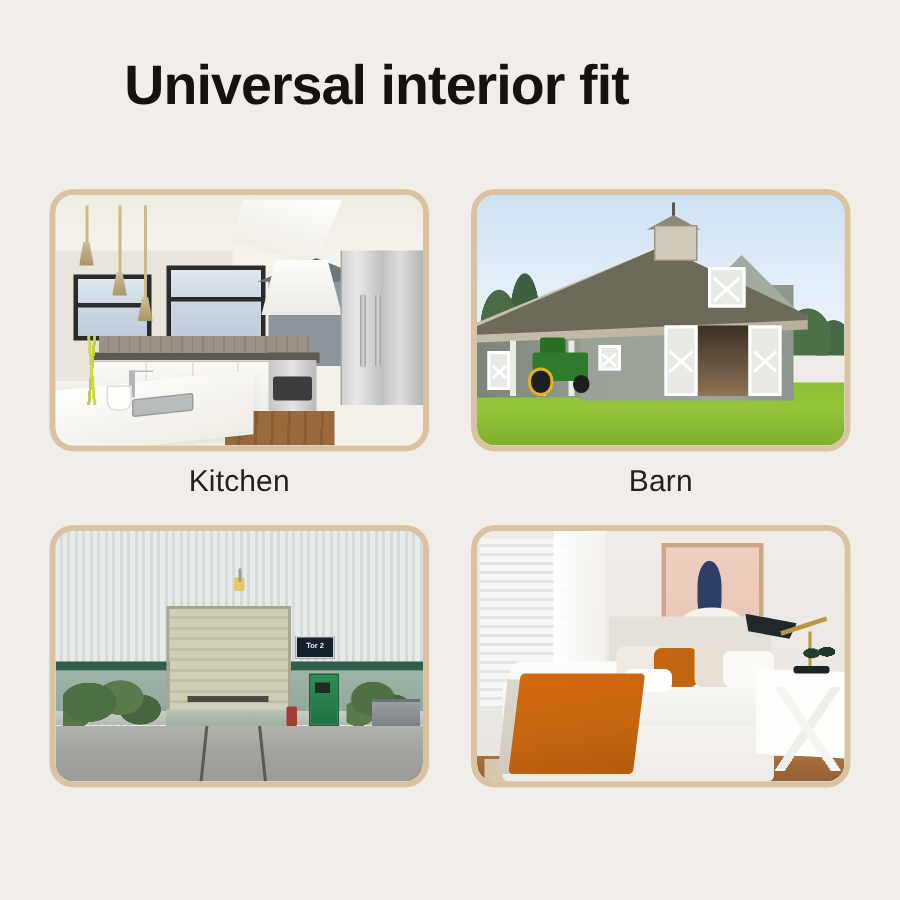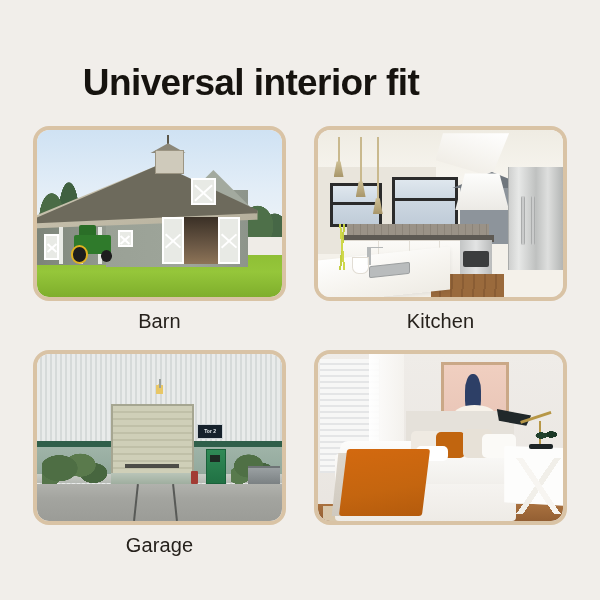--- a/index.html
+++ b/index.html
@@ -15,21 +15,21 @@
   }
   .page {
     position: relative;
     width: 600px;
     height: 600px;
     background: #f1eeea;
     box-sizing: border-box;
   }
   .page-title {
     position: absolute;
-    top: 62px;
+    top: 36px;
     left: 0;
     width: 502px;
     text-align: center;
     font-size: 37px;
     font-weight: 700;
     letter-spacing: -0.6px;
     color: #16130f;
     font-family: "Liberation Sans", sans-serif;
   }
   .grid {
@@ -460,57 +460,20 @@
   }
 </style>
 </head>
 <body>
 
 <div class="page">
 
   <div class="page-title">Universal interior fit</div>
 
   <div class="grid">
-
-    <div class="cell">
-      <div class="card">
-        <div class="photo">
-          <div class="barn-sky"></div>
-          <div class="barn-trees"></div>
-          <div class="barn-grass"></div>
-
-          <div class="barn-lean"></div>
-          <div class="barn-body"></div>
-          <div class="barn-gable"></div>
-          <div class="barn-roof"></div>
-          <div class="barn-roofedge"></div>
-
-          <div class="barn-vane"></div>
-          <div class="barn-cupola-roof"></div>
-          <div class="barn-cupola"></div>
-
-          <div class="barn-open"></div>
-          <div class="barn-door" style="left:51%;top:52%;width:9%;height:28%;"></div>
-          <div class="barn-door" style="left:74%;top:52%;width:9%;height:28%;"></div>
-          <div class="barn-door" style="left:63%;top:29%;width:10%;height:16%;"></div>
-          <div class="barn-door" style="left:33%;top:60%;width:6%;height:10%;"></div>
-          <div class="barn-door" style="left:3%;top:62%;width:6%;height:16%;"></div>
-
-          <div class="barn-post" style="left:9%;"></div>
-          <div class="barn-post" style="left:17%;"></div>
-          <div class="barn-post" style="left:25%;"></div>
-
-          <div class="barn-tractor-cab"></div>
-          <div class="barn-tractor-body"></div>
-          <div class="barn-wheel-b"></div>
-          <div class="barn-wheel-f"></div>
-        </div>
-      </div>
-      <div class="cap">Barn</div>
-    </div>
 
     <div class="cell">
       <div class="card">
         <div class="photo">
           <div class="k-bg"></div>
           <div class="k-ceiling"></div>
           <div class="k-softlight"></div>
           <div class="k-wallL"></div>
 
           <div class="k-window" style="left:5%;top:32%;width:21%;height:26%;">
@@ -556,20 +519,57 @@
               <span></span>
             </div>
         </div>
       </div>
       <div class="cap">Kitchen</div>
     </div>
 
     <div class="cell">
       <div class="card">
         <div class="photo">
+          <div class="barn-sky"></div>
+          <div class="barn-trees"></div>
+          <div class="barn-grass"></div>
+
+          <div class="barn-lean"></div>
+          <div class="barn-body"></div>
+          <div class="barn-gable"></div>
+          <div class="barn-roof"></div>
+          <div class="barn-roofedge"></div>
+
+          <div class="barn-vane"></div>
+          <div class="barn-cupola-roof"></div>
+          <div class="barn-cupola"></div>
+
+          <div class="barn-open"></div>
+          <div class="barn-door" style="left:51%;top:52%;width:9%;height:28%;"></div>
+          <div class="barn-door" style="left:74%;top:52%;width:9%;height:28%;"></div>
+          <div class="barn-door" style="left:63%;top:29%;width:10%;height:16%;"></div>
+          <div class="barn-door" style="left:33%;top:60%;width:6%;height:10%;"></div>
+          <div class="barn-door" style="left:3%;top:62%;width:6%;height:16%;"></div>
+
+          <div class="barn-post" style="left:9%;"></div>
+          <div class="barn-post" style="left:17%;"></div>
+          <div class="barn-post" style="left:25%;"></div>
+
+          <div class="barn-tractor-cab"></div>
+          <div class="barn-tractor-body"></div>
+          <div class="barn-wheel-b"></div>
+          <div class="barn-wheel-f"></div>
+        </div>
+      </div>
+      <div class="cap">Barn</div>
+    </div>
+
+    <div class="cell">
+      <div class="card">
+        <div class="photo">
           <div class="g-wall"></div>
           <div class="g-lowerwall"></div>
           <div class="g-band"></div>
 
           <div class="g-lamp"></div>
 
           <div class="g-door"></div>
           <div class="g-doorbottom"></div>
           <div class="g-doorstrip"></div>
 
@@ -579,21 +579,20 @@
 
           <div class="g-bushL"></div>
           <div class="g-bushR"></div>
           <div class="g-bin"></div>
 
           <div class="g-ground"></div>
           <div class="g-rail" style="left:40%; transform: rotate(6deg);"></div>
           <div class="g-rail" style="left:56%; transform: rotate(-6deg);"></div>
         </div>
       </div>
-      <div class="cap">Garage</div>
     </div>
 
     <div class="cell">
       <div class="card">
         <div class="photo">
           <div class="b-wall"></div>
           <div class="b-window"></div>
           <div class="b-curtain"></div>
 
           <div class="b-art">

